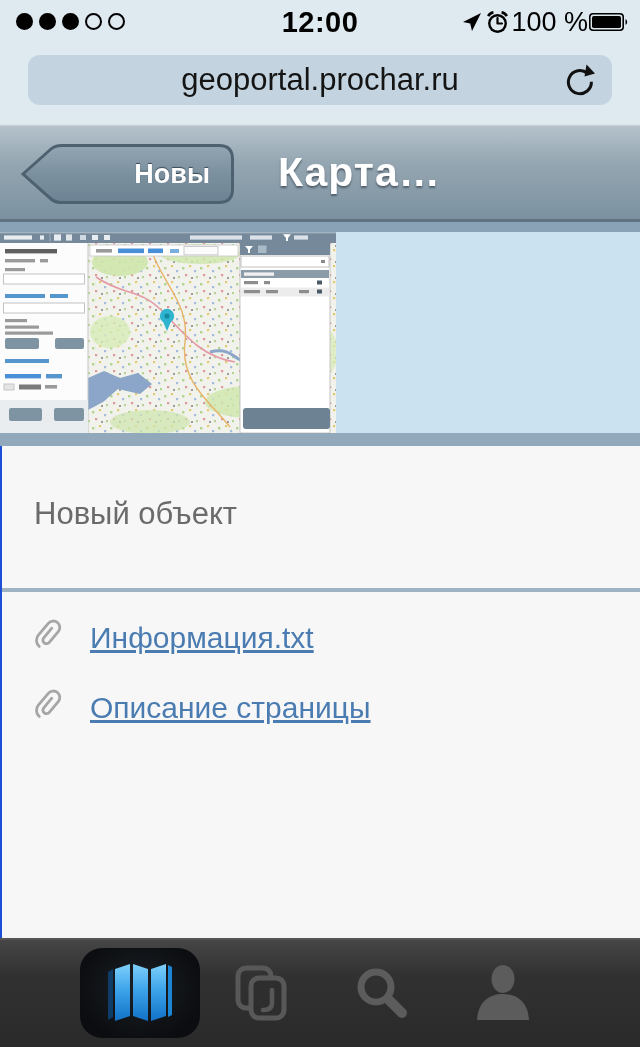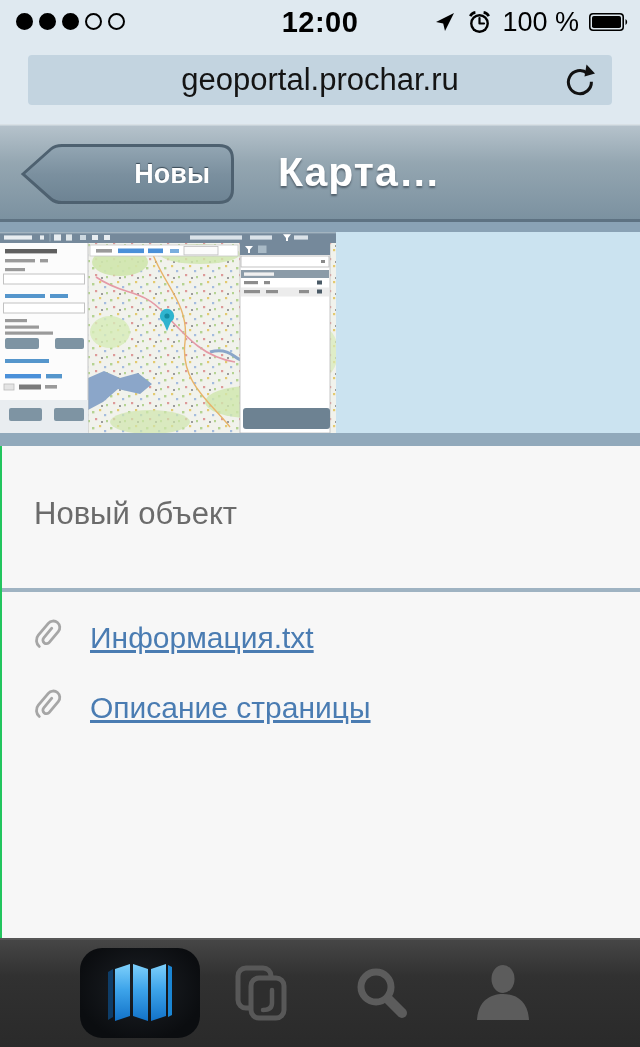--- a/index.html
+++ b/index.html
@@ -1,37 +1,37 @@
 <!DOCTYPE html>
 <html><head>
 <meta charset="utf-8">
 <style>
   html,body{margin:0;padding:0;background:#222;}
   #phone{
     position:relative;width:640px;height:1047px;margin:0 auto;
-    background:#22c55e;overflow:hidden;
+    background:#1d4ed8;overflow:hidden;
     font-family:"Liberation Sans","DejaVu Sans",sans-serif;
     -webkit-font-smoothing:antialiased;
   }
   
   .statusbar{
     position:absolute;left:0;top:0;width:640px;height:44px;
     background:#dfe9f0;display:flex;align-items:center;color:#000;
   }
   .signal{position:absolute;left:16px;top:13px;display:flex;gap:6px;}
   .sig-dot{width:17px;height:17px;border-radius:50%;border:2.2px solid #000;box-sizing:border-box;}
   .sig-dot.filled{background:#000;}
   .clock{position:absolute;left:0;width:640px;text-align:center;font-size:29px;font-weight:bold;letter-spacing:.5px;}
-  .status-right{position:absolute;right:10px;top:0;height:44px;display:flex;align-items:center;gap:9px;}
+  .status-right{position:absolute;right:10px;top:0;height:44px;display:flex;align-items:center;}
   .batt-label{font-size:27px;}
   
   .urlzone{position:absolute;left:0;top:44px;width:640px;height:80px;background:#dfe9f0;}
   .urlfield{
     position:absolute;left:28px;right:28px;top:11px;height:50px;
-    background:#c3d4e0;border-radius:4px;
+    background:#c3d4e0;border-radius:12px;
     display:flex;align-items:center;justify-content:center;
   }
   .urltext{font-size:31px;color:#141414;}
   .reload{position:absolute;right:14px;top:8px;width:36px;height:36px;cursor:pointer;}
   
   .navbar{
     position:absolute;left:0;top:124px;width:640px;height:95px;
     background:linear-gradient(#b6c3cc 0%,#94a6b1 40%,#7b91a0 100%);
     border-top:1px solid #d8e0e5;
     box-shadow:inset 0 1px 0 #c7d2d9;

